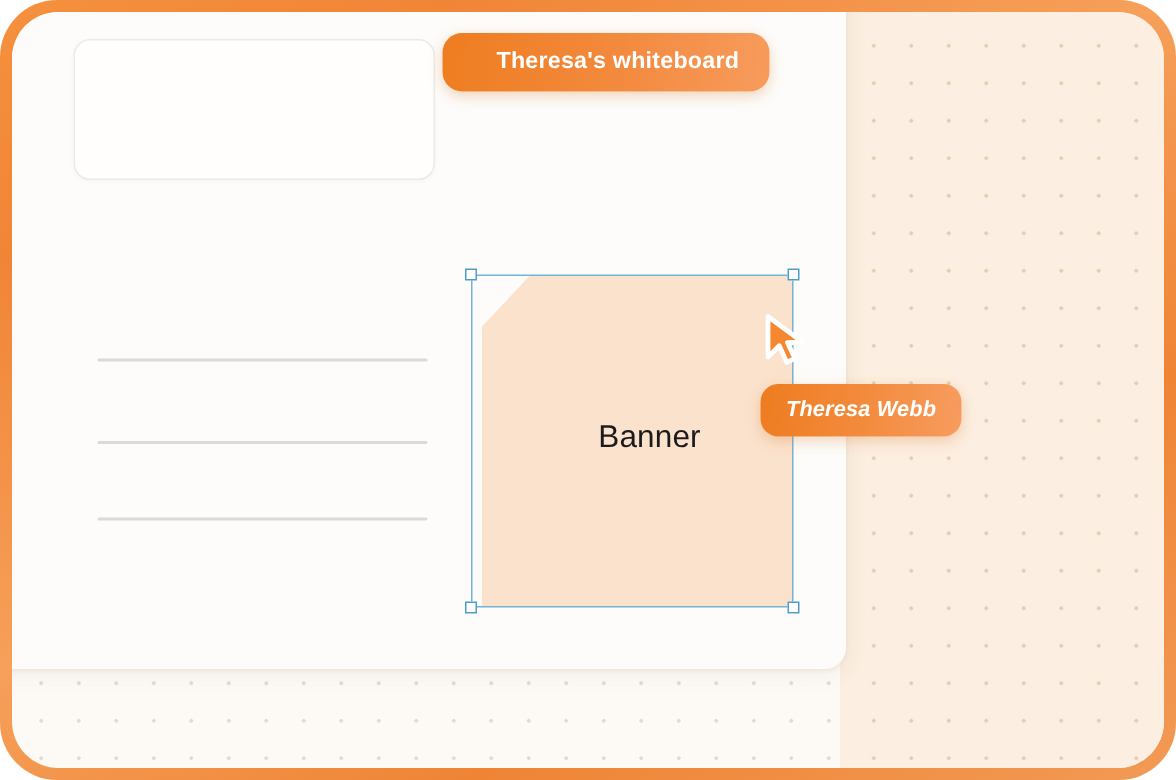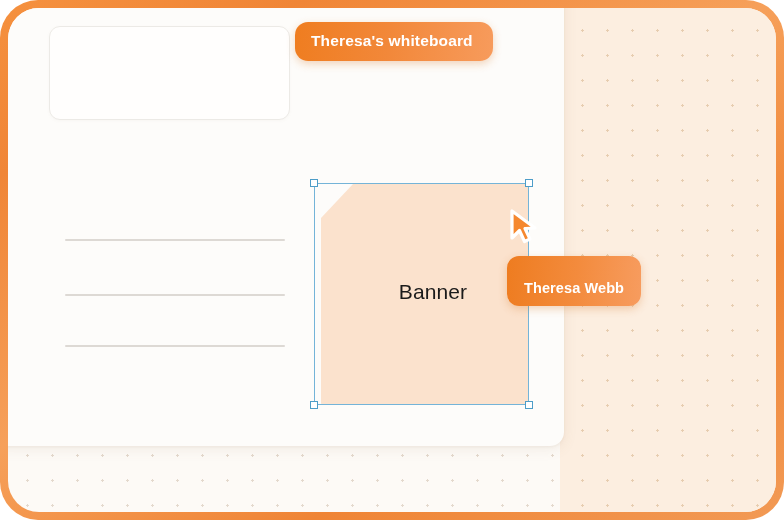--- a/index.html
+++ b/index.html
@@ -141,21 +141,21 @@
   .handle-tl { left: -5px;  top: -5px; }
   .handle-tr { right: -5px; top: -5px; }
   .handle-bl { left: -5px;  bottom: -5px; }
   .handle-br { right: -5px; bottom: -5px; }
 
   
   #board-title-badge {
     position: absolute;
     left: 287px;
     top: 14px;
-    padding: 10px 20px 11px 16px;
+    padding: 10px 20px 11px 36px;
     border-radius: 13px;
     background: linear-gradient(95deg, #ef7d20 0%, #f2883a 48%, #f79b5c 100%);
     color: #ffffff;
     font-size: 15.5px;
     font-weight: bold;
     letter-spacing: 0.15px;
     box-shadow: 0 3px 9px rgba(215,120,40,0.30);
     white-space: nowrap;
   }
 
@@ -164,29 +164,30 @@
     position: absolute;
     left: 499px;
     top: 200px;
     width: 34px;
     height: 40px;
   }
   #collab-name-badge {
     position: absolute;
     left: 499px;
     top: 248px;
-    padding: 24px 17px 10px 17px;
+    padding: 9px 17px 10px 17px;
     border-radius: 12px;
     background: linear-gradient(95deg, #ee7c20 0%, #f38b3d 52%, #f79c5f 100%);
     color: #ffffff;
     font-size: 14.5px;
     font-weight: bold;
     letter-spacing: 0.1px;
     box-shadow: 0 3px 9px rgba(215,120,40,0.30);
     white-space: nowrap;
+    font-style: italic;
   }
 </style>
 </head>
 <body>
 
 <div id="app-frame">
   <div id="board-surface">
 
     <div id="board-peach-panel"></div>
 

